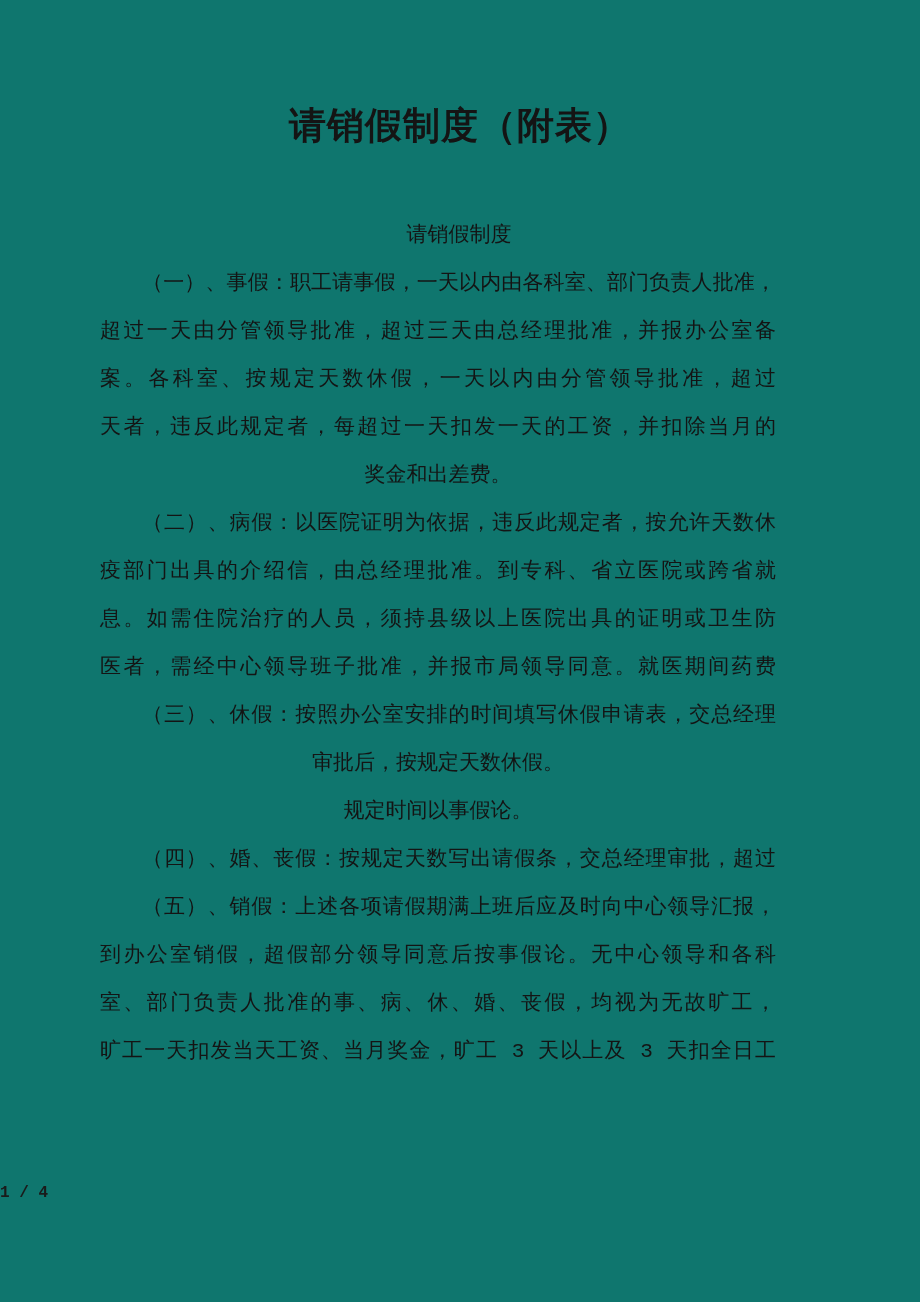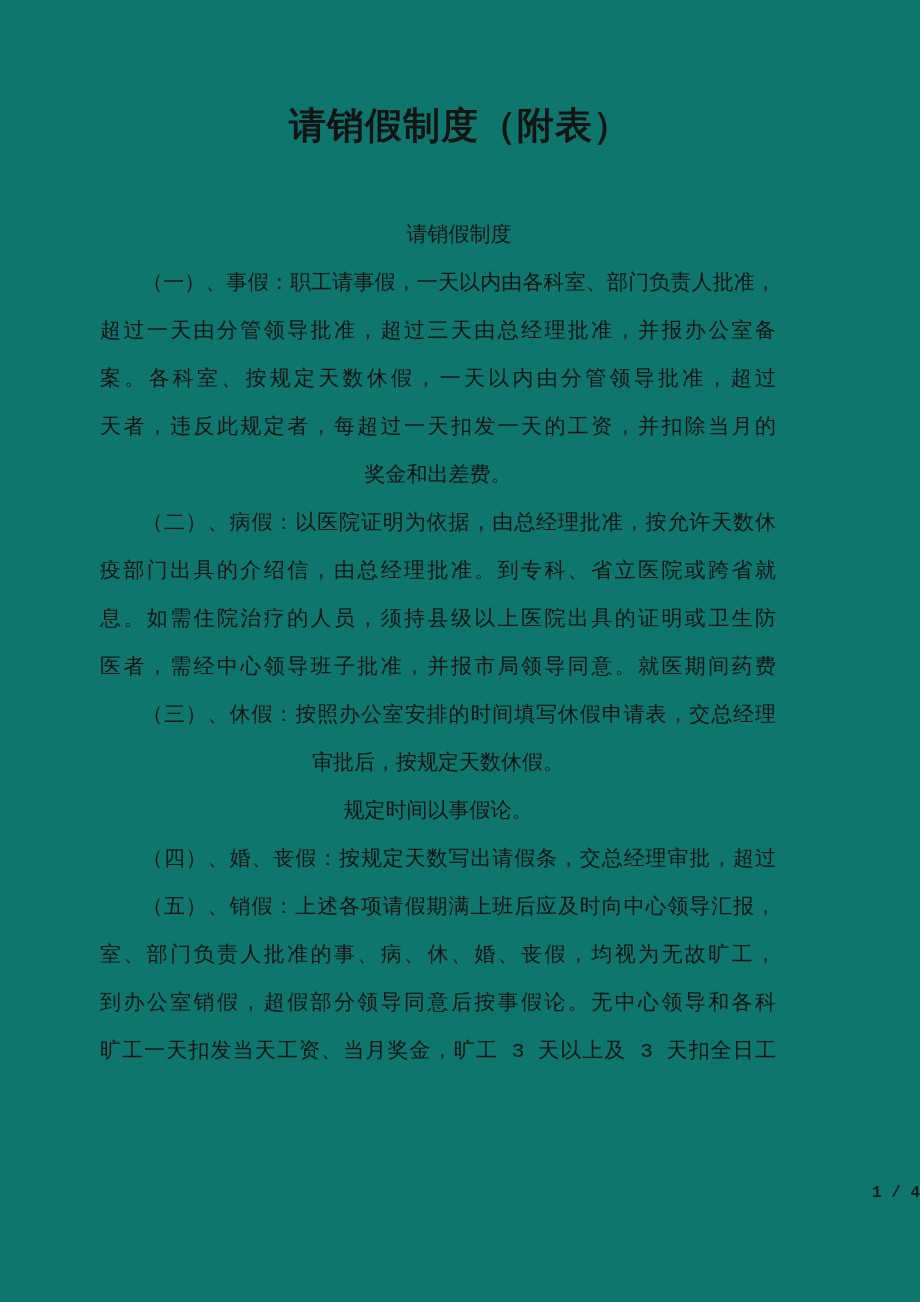--- a/index.html
+++ b/index.html
@@ -50,21 +50,21 @@
   }
   .line.fill {
     text-align: justify;
     text-align-last: justify;
   }
   .page-footer {
     position: absolute;
     top: 1180px;
     left: 0;
     width: 920px;
-    text-align: right;
+    text-align: left;
     font-size: 16px;
     line-height: 26px;
     font-weight: bold;
     color: #1a1a1a;
   }
 </style>
 </head>
 <body>
 
 <div class="page">
@@ -76,35 +76,35 @@
         <div class="line indent">请销假制度</div>
       </div>
       <div class="paragraph">
         <div class="line indent fill">（一）、事假：职工请事假，一天以内由各科室、部门负责人批准，</div>
         <div class="line fill">超过一天由分管领导批准，超过三天由总经理批准，并报办公室备</div>
         <div class="line fill">案。各科室、按规定天数休假，一天以内由分管领导批准，超过</div>
         <div class="line fill">天者，违反此规定者，每超过一天扣发一天的工资，并扣除当月的</div>
         <div class="line">奖金和出差费。</div>
       </div>
       <div class="paragraph">
-        <div class="line indent fill">（二）、病假：以医院证明为依据，由总经理批准，按允许天数休</div>
+        <div class="line indent fill">（二）、病假：以医院证明为依据，违反此规定者，按允许天数休</div>
         <div class="line fill">疫部门出具的介绍信，由总经理批准。到专科、省立医院或跨省就</div>
         <div class="line fill">息。如需住院治疗的人员，须持县级以上医院出具的证明或卫生防</div>
         <div class="line fill">医者，需经中心领导班子批准，并报市局领导同意。就医期间药费</div>
       </div>
       <div class="paragraph">
         <div class="line indent fill">（三）、休假：按照办公室安排的时间填写休假申请表，交总经理</div>
         <div class="line">审批后，按规定天数休假。</div>
       </div>
       <div class="paragraph">
         <div class="line">规定时间以事假论。</div>
         <div class="line indent fill">（四）、婚、丧假：按规定天数写出请假条，交总经理审批，超过</div>
       </div>
       <div class="paragraph">
         <div class="line indent fill">（五）、销假：上述各项请假期满上班后应及时向中心领导汇报，</div>
+        <div class="line fill">到办公室销假，超假部分领导同意后按事假论。无中心领导和各科</div>
         <div class="line fill">室、部门负责人批准的事、病、休、婚、丧假，均视为无故旷工，</div>
-        <div class="line fill">到办公室销假，超假部分领导同意后按事假论。无中心领导和各科</div>
         <div class="line fill">旷工一天扣发当天工资、当月奖金，旷工 3 天以上及 3 天扣全日工</div>
       </div>
     </div>
 
   <div class="page-footer">1 / 4</div>
 </div>
 
 </body></html>

